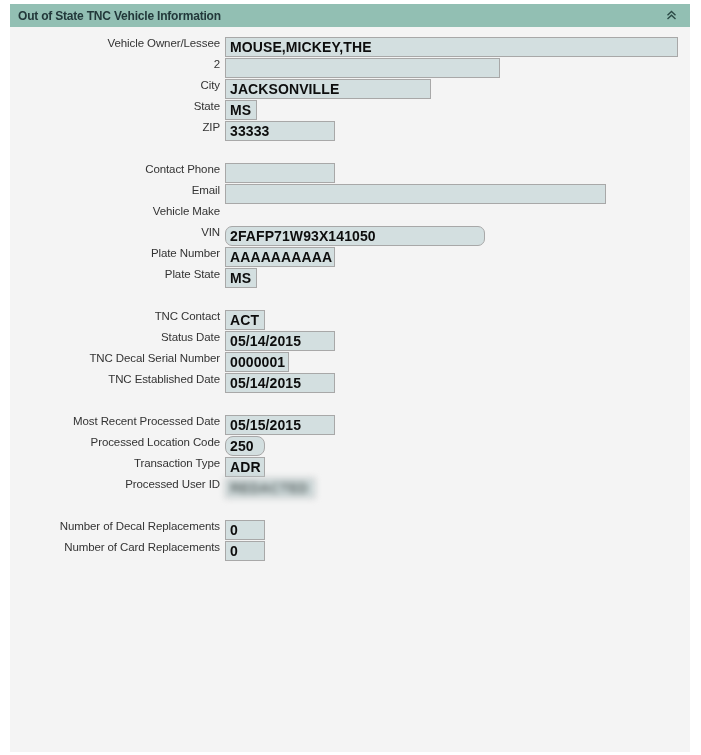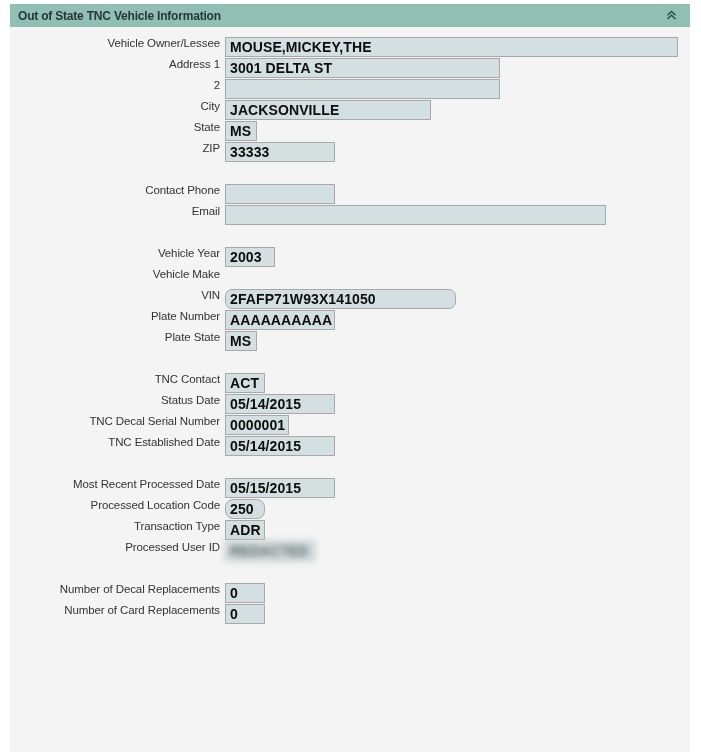--- a/index.html
+++ b/index.html
@@ -132,24 +132,20 @@
       </span>
     </header>
 
     <div class="panel-body" id="form-body">
         <div class="form-group">
           <div class="form-row first">
             <div class="field-label">Vehicle Owner/Lessee</div>
             <div class="field-box" style="width: 453px;">MOUSE,MICKEY,THE</div>
           </div>
           <div class="form-row">
-            <div class="field-label">Address 1</div>
-            <div class="field-box" style="width: 275px;">3001 DELTA ST</div>
-          </div>
-          <div class="form-row">
             <div class="field-label">2</div>
             <div class="field-box" style="width: 275px;"></div>
           </div>
           <div class="form-row">
             <div class="field-label">City</div>
             <div class="field-box" style="width: 206px;">JACKSONVILLE</div>
           </div>
           <div class="form-row">
             <div class="field-label">State</div>
             <div class="field-box" style="width: 32px;">MS</div>
@@ -163,30 +159,26 @@
           <div class="form-row gap-before">
             <div class="field-label">Contact Phone</div>
             <div class="field-box" style="width: 110px;"></div>
           </div>
           <div class="form-row">
             <div class="field-label">Email</div>
             <div class="field-box" style="width: 381px;"></div>
           </div>
         </div>
         <div class="form-group">
-          <div class="form-row gap-before">
-            <div class="field-label">Vehicle Year</div>
-            <div class="field-box" style="width: 50px;">2003</div>
-          </div>
           <div class="form-row">
             <div class="field-label">Vehicle Make</div>
           </div>
           <div class="form-row">
             <div class="field-label">VIN</div>
-            <div class="field-box" style="width: 231px; border-radius: 7px;">2FAFP71W93X141050</div>
+            <div class="field-box" style="width: 260px; border-radius: 7px;">2FAFP71W93X141050</div>
           </div>
           <div class="form-row">
             <div class="field-label">Plate Number</div>
             <div class="field-box" style="width: 110px;">AAAAAAAAAA</div>
           </div>
           <div class="form-row">
             <div class="field-label">Plate State</div>
             <div class="field-box" style="width: 32px;">MS</div>
           </div>
         </div>

